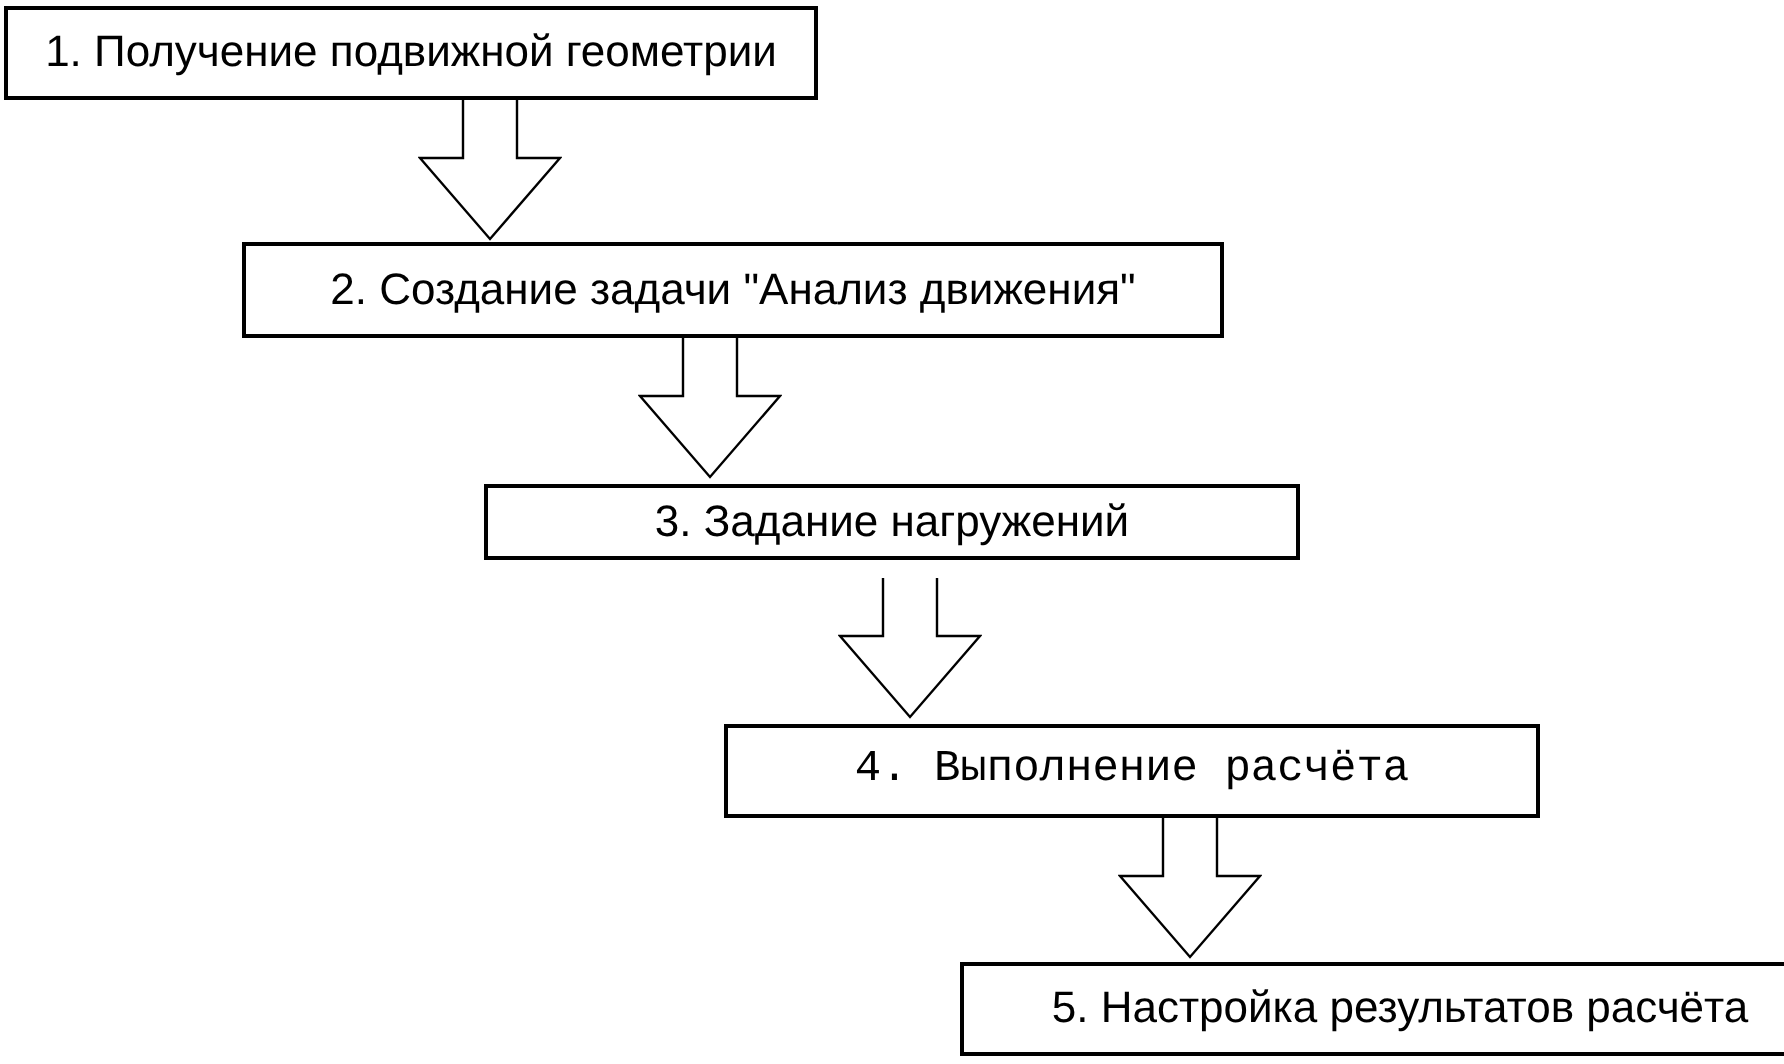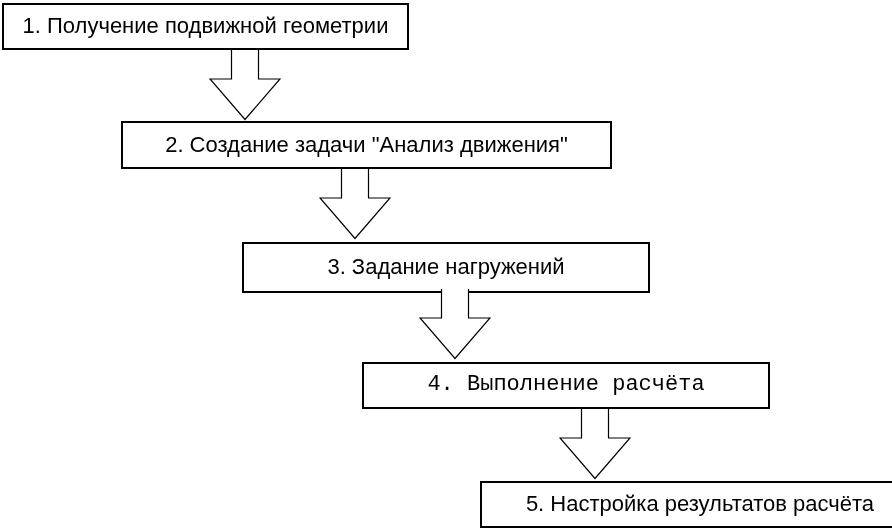--- a/index.html
+++ b/index.html
@@ -27,21 +27,21 @@
     text-align: center;
   }
   .step-label {
     font-size: 22px;
     line-height: 1.1;
     white-space: nowrap;
     color: #000000;
   }
   .box-1 { left: 2px;   top: 3px;   width: 407px; height: 47px; }
   .box-2 { left: 121px; top: 121px; width: 491px; height: 48px; }
-  .box-3 { left: 242px; top: 242px; width: 408px; height: 51px; }
+  .box-3 { left: 242px; top: 242px; width: 408px; height: 38px; }
   .box-4 { left: 362px; top: 362px; width: 408px; height: 47px; font-family: Liberation Mono, monospace; }
   .box-5 { left: 480px; top: 481px; width: 440px; height: 47px; }
 
   .arrow {
     position: absolute;
     width: 72px;
     height: 71px;
   }
   .arrow-1 { left: 209px; top: 50px;  }
   .arrow-2 { left: 319px; top: 169px; }

